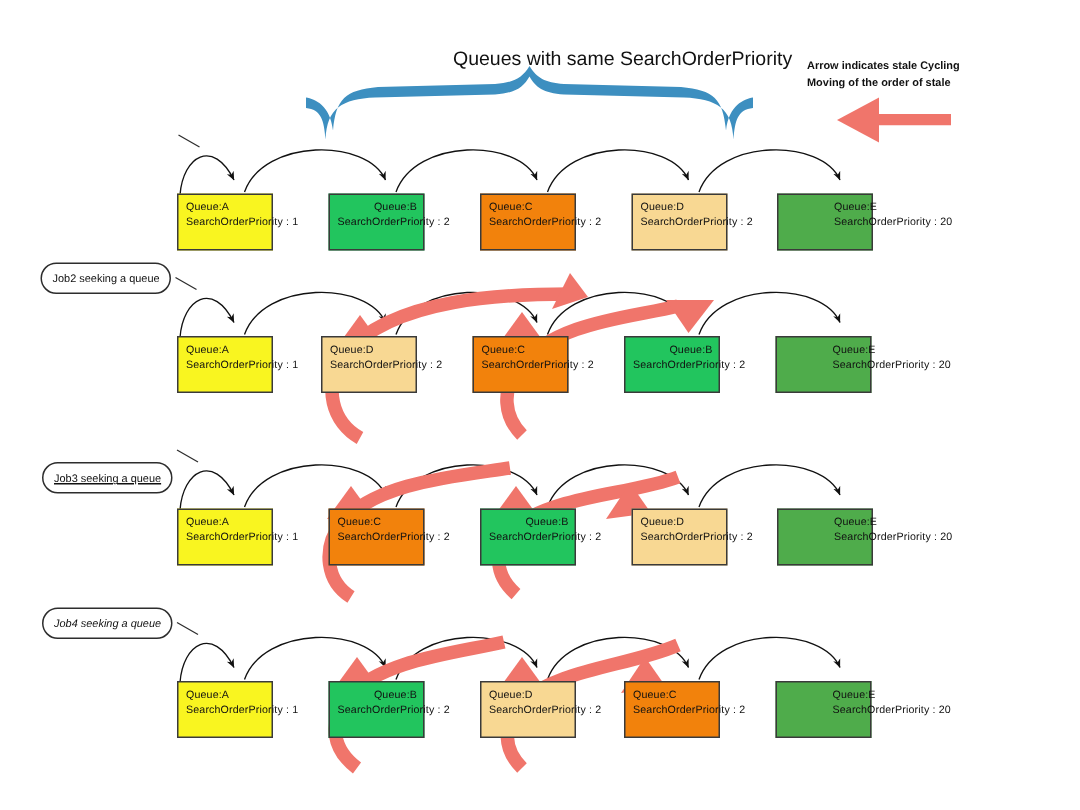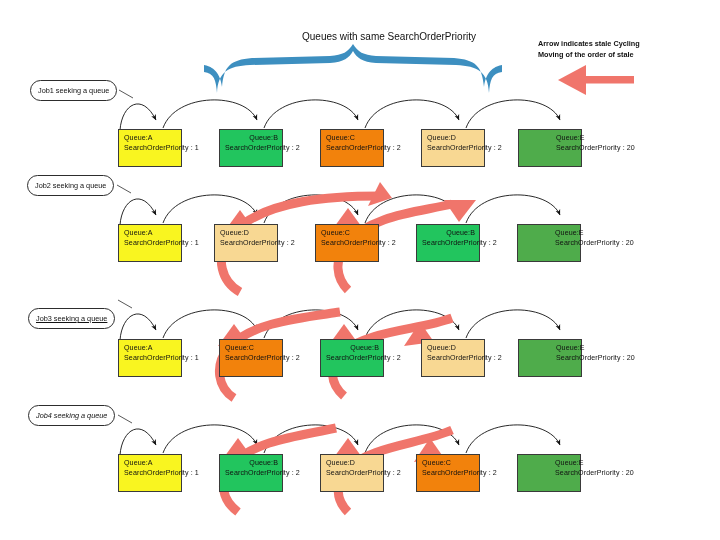--- a/index.html
+++ b/index.html
@@ -21,21 +21,21 @@
   .c-pink{background:#22c55e;text-align:right;}
   .c-orange{background:#f2820c;}
   .c-cream{background:#f8d893;}
   .c-green{background:#4fac4b;padding-left:37px;}
 
   .joblabel{position:absolute;z-index:6;height:21px;box-sizing:border-box;
         border:1px solid #2d2d2d;border-radius:11px;background:#fff;
         display:flex;align-items:center;justify-content:center;
         font-size:7.3px;color:#111;padding:0 7px;white-space:nowrap;}
 
-  .toptitle{position:absolute;z-index:6;font-size:10px;color:#111;white-space:nowrap;text-align:right;}
+  .toptitle{position:absolute;z-index:6;font-size:13px;color:#111;white-space:nowrap;text-align:right;}
   .note{position:absolute;z-index:6;font-size:7.3px;color:#111;
         line-height:11px;white-space:nowrap;font-weight:bold;}
 </style>
 </head>
 <body>
 
 <div id="stage">
 
   <svg id="arcs" class="svg-layer" viewBox="0 0 720 540">
     <defs>
@@ -123,21 +123,20 @@
              C216,80 214,73 204,72 L204,65 C210,66 220,70 222,87 Z" fill="#3d8fc0"></path>
   </svg>
 
   <div class="toptitle" style="left:302px;top:31px;">Queues with same SearchOrderPriority</div>
 
   <div class="note" style="left:538px;top:38px;">
     <span>Arrow indicates stale Cycling</span><br>
     <span>Moving of the order of stale</span>
   </div>
 
-  <div class="joblabel" style="left:30px;top:80px;">Job1 seeking a queue</div>
   <div class="joblabel" style="left:27px;top:175px;">Job2 seeking a queue</div>
   <div class="joblabel" style="left:28px;top:308px;text-decoration:underline;">Job3 seeking a queue</div>
   <div class="joblabel" style="left:28px;top:405px;font-style:italic;">Job4 seeking a queue</div>
 
   <div class="qbox c-yellow" style="left:118px;top:129px;">
     <span class="l1">Queue:A</span>
     <span class="l2">SearchOrderPriority : 1</span>
   </div>
   <div class="qbox c-pink" style="left:219px;top:129px;">
     <span class="l1">Queue:B</span>

